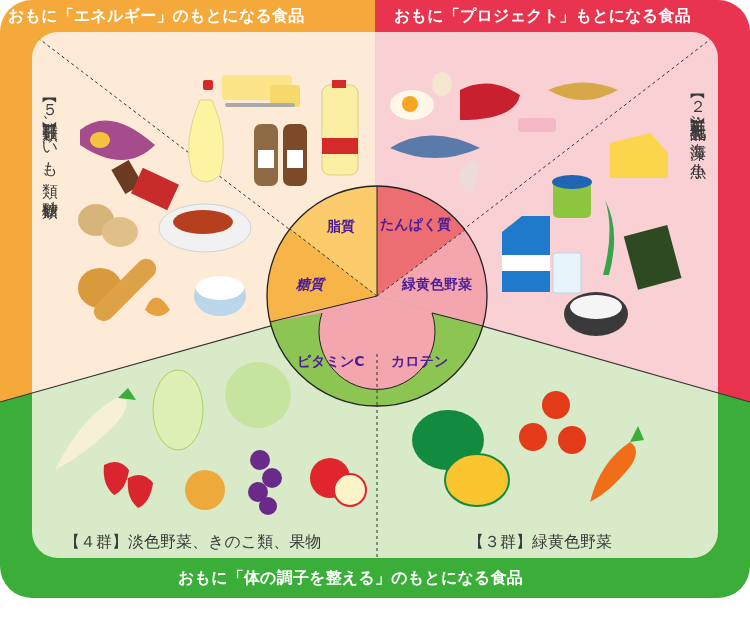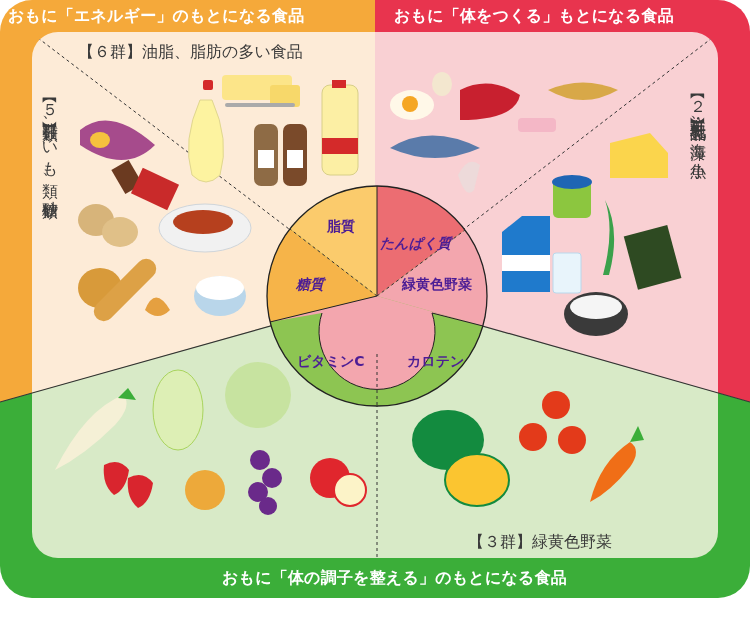--- a/index.html
+++ b/index.html
@@ -146,28 +146,28 @@
       <ellipse cx="477" cy="480" rx="32" ry="26" fill="#FBC530" stroke="#138B3F" stroke-width="2"></ellipse>
       <circle cx="556" cy="405" r="14" fill="#E33A1A"></circle>
       <circle cx="533" cy="437" r="14" fill="#E33A1A"></circle>
       <circle cx="572" cy="440" r="14" fill="#E33A1A"></circle>
       <path d="M590,502 q10,-40 40,-60 q12,8 0,25 q-20,25 -40,35 z" fill="#F06E17"></path>
       <path d="M630,442 l8,-16 l6,14 z" fill="#3BAE39"></path>
     </g>
   </svg>
 
   <div class="hdr" style="left:8px;top:6px;">おもに「エネルギー」のもとになる食品</div>
-  <div class="hdr" style="left:394px;top:6px;">おもに「体をつくる」もとになる食品</div>
-  <div class="hdr" style="left:178px;top:568px;margin-left:44px;">おもに「体の調子を整える」のもとになる食品</div>
+  <div class="hdr" style="left:394px;top:6px;">おもに「プロジェクト」もとになる食品</div>
+  <div class="hdr" style="left:178px;top:568px;">おもに「体の調子を整える」のもとになる食品</div>
 
-  <div class="grp" style="left:78px;top:42px;">【６群】油脂、脂肪の多い食品</div>
   <div class="vgrp" style="left:42px;top:92px;height:250px;">【５群】穀類、いも類、砂糖類</div>
   <div class="vgrp" style="left:690px;top:88px;height:280px;">【２群】牛乳・乳製品、海藻、小魚</div>
+  <div class="grp" style="left:64px;top:532px;">【４群】淡色野菜、きのこ類、果物</div>
   <div class="grp" style="left:468px;top:532px;">【３群】緑黄色野菜</div>
 
   <div class="nut" style="left:327px;top:218px;">脂質</div>
-  <div class="nut" style="left:380px;top:235px;font-style:italic;">たんぱく質</div>
+  <div class="nut" style="left:380px;top:216px;">たんぱく質</div>
   <div class="nut" style="left:296px;top:276px;font-style:italic;">糖質</div>
   <div class="nut" style="left:402px;top:276px;">緑黄色野菜</div>
   <div class="nut" style="left:297px;top:353px;">ビタミンC</div>
-  <div class="nut" style="left:391px;top:353px;margin-left:16px;">カロテン</div>
+  <div class="nut" style="left:391px;top:353px;">カロテン</div>
 
 </div>
 
 </body></html>

